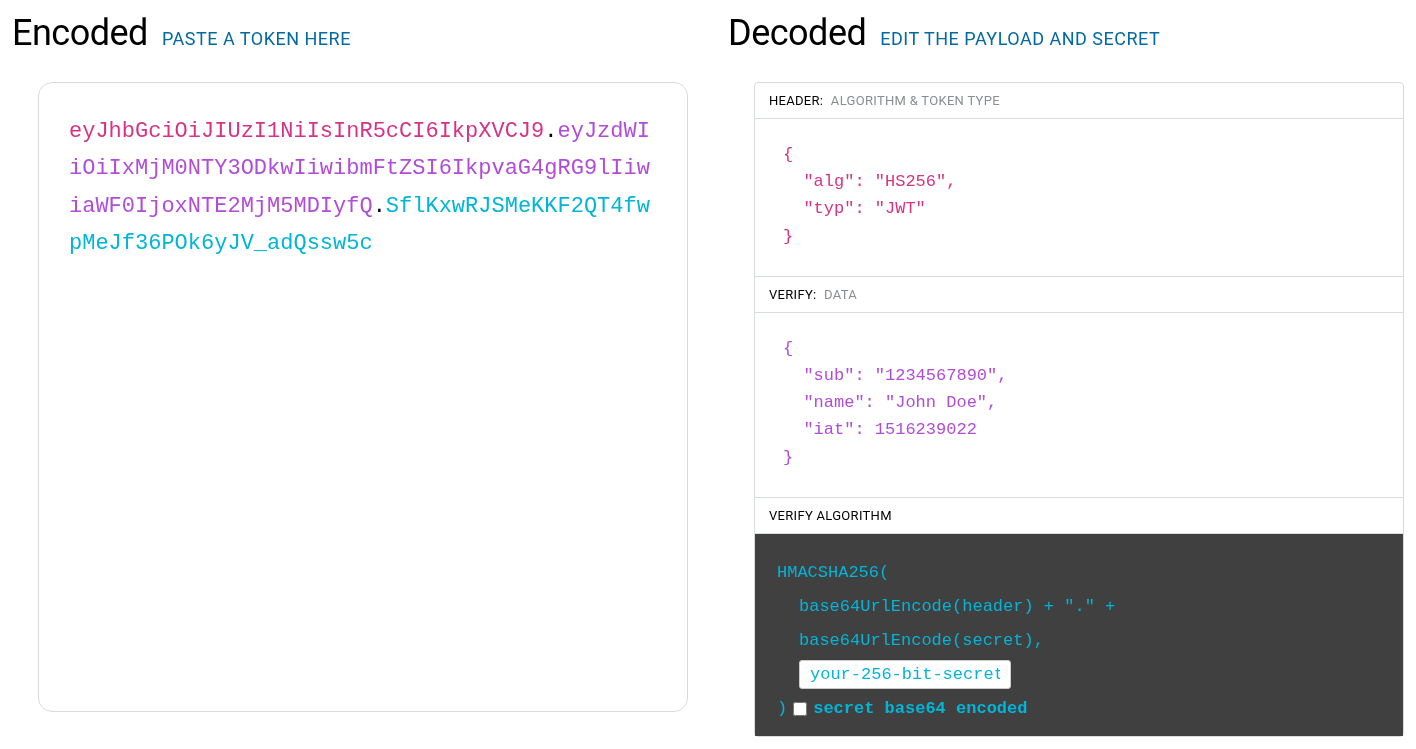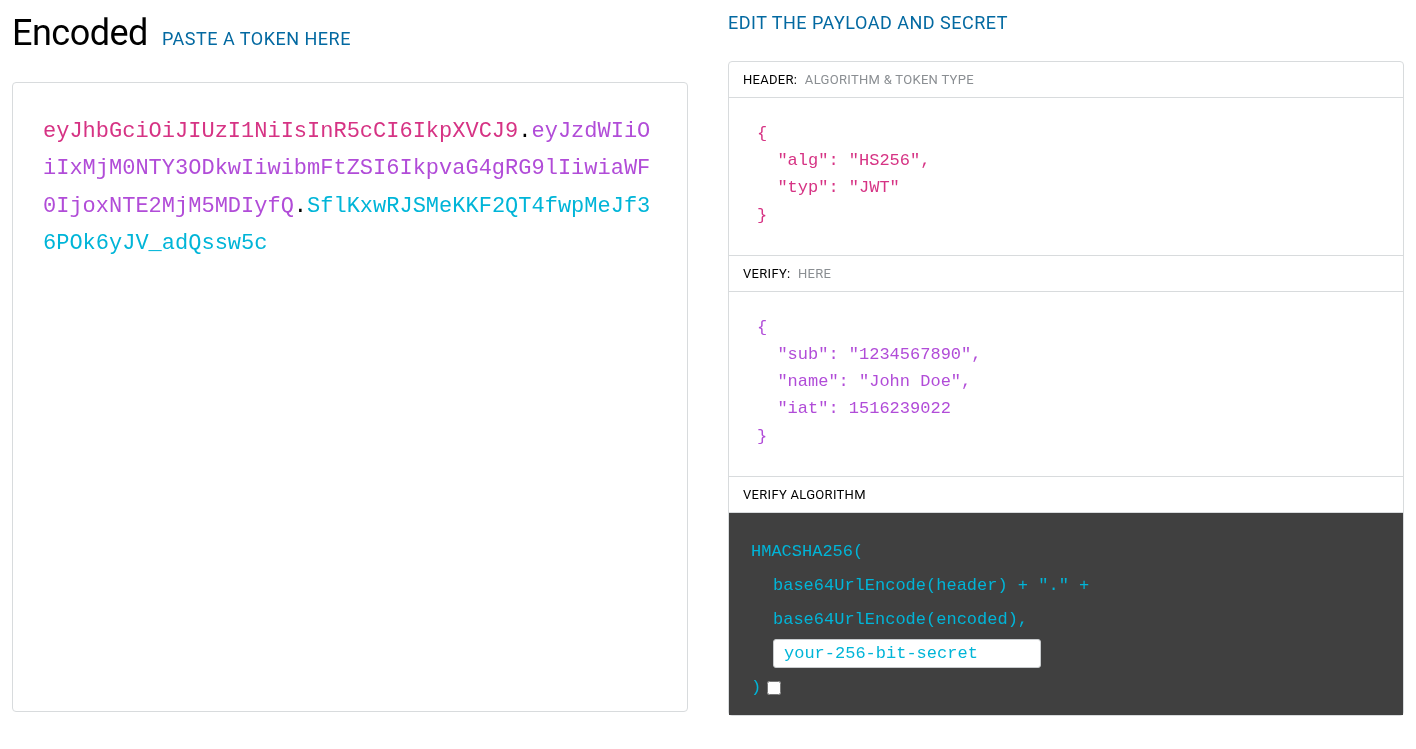--- a/index.html
+++ b/index.html
@@ -37,24 +37,26 @@
     .sub-heading {
       font-size: 18px;
       color: #0369a1;
       letter-spacing: 0.5px;
       text-transform: uppercase;
     }
     .panel {
       border: 1px solid #d8dbdd;
       border-radius: 4px;
       background: #fff;
+      margin-left: 26px;
     }
     .encoded-panel {
       padding: 30px 30px;
       min-height: 630px;
+      border-radius: 14px;
     }
     .token {
       font-family: "SFMono-Regular", Consolas, "Liberation Mono", Menlo, monospace;
       font-size: 22px;
       line-height: 1.7;
       word-break: break-all;
       white-space: normal;
     }
     .jwt-header { color: #d63384; }
     .jwt-payload { color: #b14cd8; }
@@ -102,21 +104,21 @@
       padding-left: 22px;
     }
     .secret-input {
       font-family: inherit;
       font-size: 17px;
       color: #00b5d8;
       border: 1px solid #c9ccce;
       border-radius: 3px;
       padding: 4px 10px;
       background: #fff;
-      width: 268px;
+      width: 212px;
     }
     .sig-last {
       display: flex;
       align-items: center;
       gap: 6px;
     }
     .b64-checkbox {
       width: 14px;
       height: 14px;
     }
@@ -135,60 +137,62 @@
       <div class="heading">Encoded</div>
       <div class="sub-heading">PASTE A TOKEN HERE</div>
     </div>
     <div class="panel encoded-panel">
       <div class="token"><span class="jwt-header">eyJhbGciOiJIUzI1NiIsInR5cCI6IkpXVCJ9</span><span class="dot">.</span><span class="jwt-payload">eyJzdWIiOiIxMjM0NTY3ODkwIiwibmFtZSI6IkpvaG4gRG9lIiwiaWF0IjoxNTE2MjM5MDIyfQ</span><span class="dot">.</span><span class="jwt-sig">SflKxwRJSMeKKF2QT4fwpMeJf36POk6yJV_adQssw5c</span></div>
     </div>
   </div>
 
   <div class="column">
     <div class="heading-row">
+      <div class="heading">Decoded</div>
       <div class="sub-heading">EDIT THE PAYLOAD AND SECRET</div>
     </div>
 
     <div class="panel">
 
       <div class="section-header">
         <span class="section-label">HEADER:</span>
         <span class="section-desc">ALGORITHM &amp; TOKEN TYPE</span>
       </div>
       <div class="section-body">
         <div class="codeblock code-header">{
   "alg": "HS256",
   "typ": "JWT"
 }</div>
       </div>
 
       <div class="section-header">
         <span class="section-label">VERIFY:</span>
-        <span class="section-desc">HERE</span>
+        <span class="section-desc">DATA</span>
       </div>
       <div class="section-body">
         <div class="codeblock code-payload">{
   "sub": "1234567890",
   "name": "John Doe",
   "iat": 1516239022
 }</div>
       </div>
 
       <div class="section-header">
         <span class="section-label">VERIFY ALGORITHM</span>
       </div>
       <div class="sig-section">
         <div class="sig-body code-sig">
           <div>HMACSHA256(</div>
           <div class="sig-line-indent">base64UrlEncode(header) + "." +</div>
-          <div class="sig-line-indent">base64UrlEncode(encoded),</div>
+          <div class="sig-line-indent">base64UrlEncode(secret),</div>
           <div class="sig-line-indent">
             <input class="secret-input" type="text" value="your-256-bit-secret" style="">
           </div>
           <div class="sig-last">
             <span>)</span>
             <input type="checkbox" class="b64-checkbox" style="">
+            <span class="b64-label">secret base64 encoded</span>
           </div>
         </div>
       </div>
     </div>
   </div>
 </div>
 
 </body></html>

